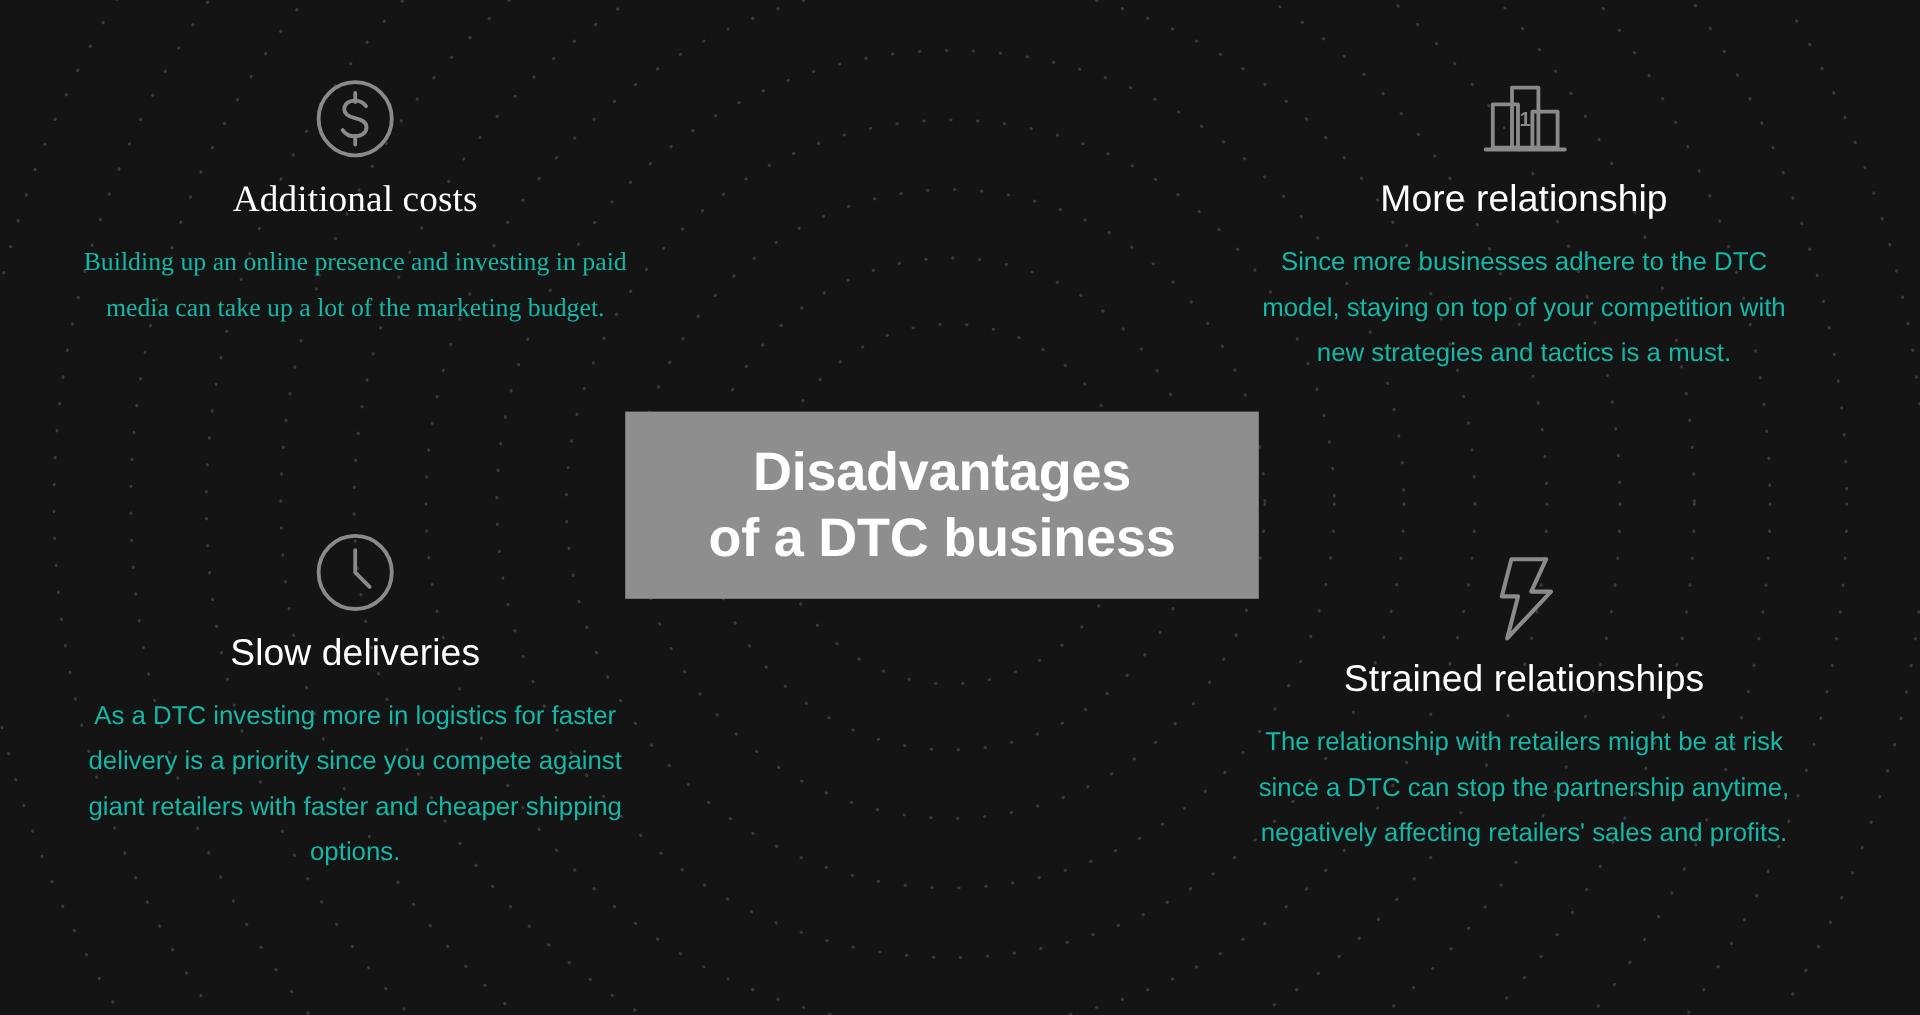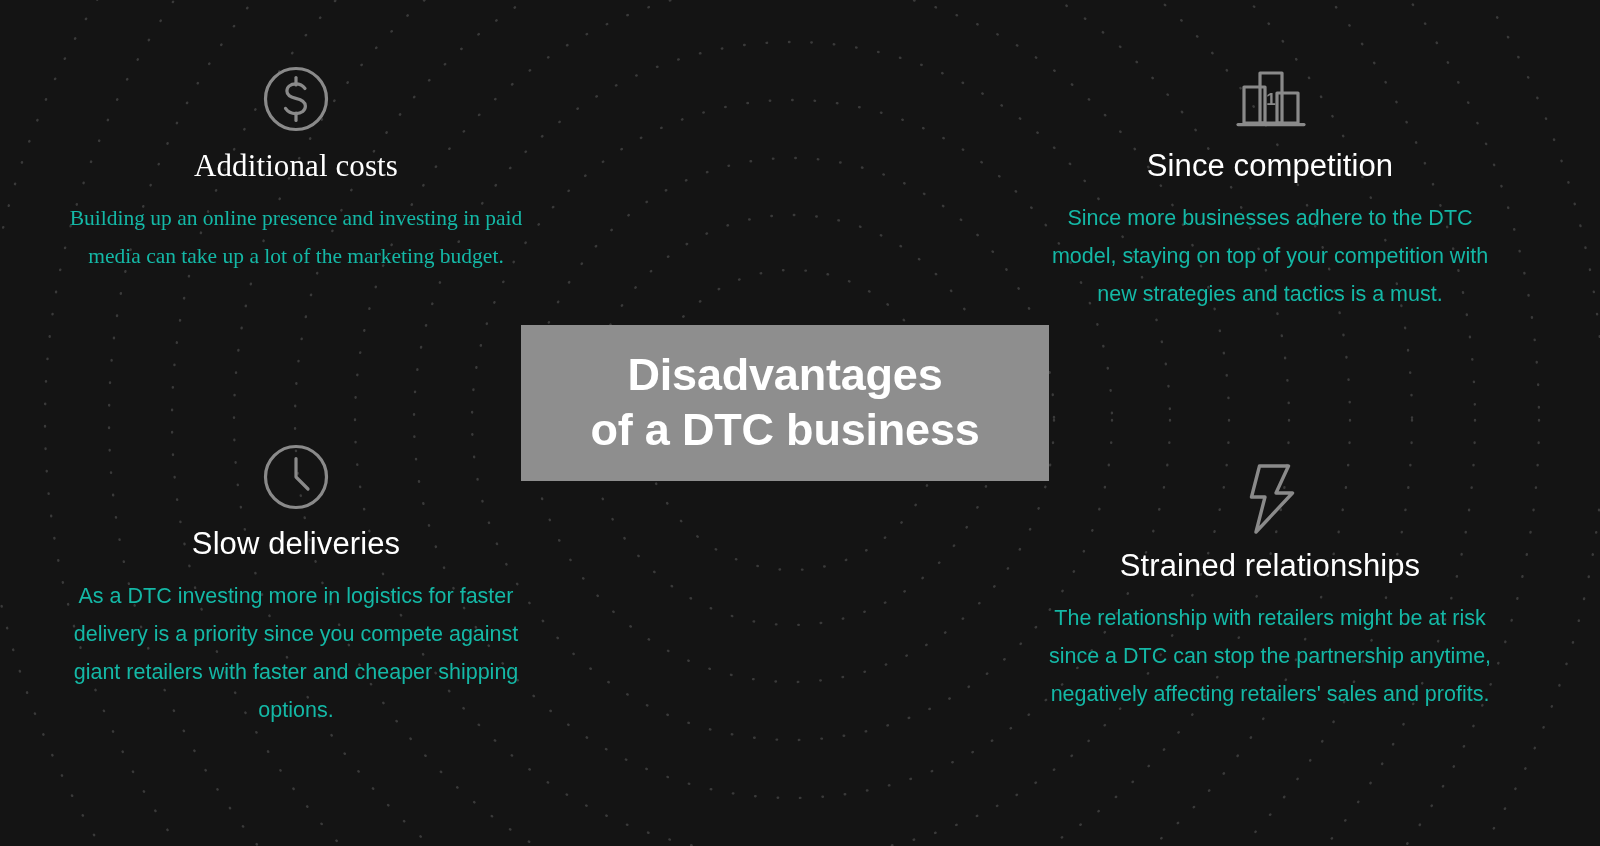--- a/index.html
+++ b/index.html
@@ -67,21 +67,21 @@
     font-weight: 400;
     line-height: 1.78;
     margin: 0 auto;
     max-width: 474px;
   }
 
   
   #center-plate {
     position: absolute;
     left: 521px;
-    top: 325px;
+    top: 343px;
     width: 528px;
     height: 156px;
     background: #8e8e8e;
     display: flex;
     align-items: center;
     justify-content: center;
   }
   #center-title {
     color: #ffffff;
     font-size: 45px;
@@ -136,21 +136,21 @@
       <svg width="84" height="72" viewBox="0 0 84 72" aria-hidden="true">
         <g fill="none" stroke="#8a8a8a" stroke-width="3.2" stroke-linejoin="round">
           <rect x="16" y="24" width="21" height="36"></rect>
           <rect x="32" y="10" width="22" height="50"></rect>
           <rect x="49" y="30" width="21" height="30"></rect>
         </g>
         <line x1="10" y1="61.6" x2="76" y2="61.6" stroke="#8a8a8a" stroke-width="3.2" stroke-linecap="round"></line>
         <text x="43" y="42" fill="#8a8a8a" font-family="Liberation Sans, sans-serif" font-size="17" font-weight="600" text-anchor="middle">1</text>
       </svg>
     </div>
-    <h3 class="card-title">Since competition</h3>
+    <h3 class="card-title">More relationship</h3>
     <p class="card-body">Since more businesses adhere to the DTC model, staying on top of your competition with new strategies and tactics is a must.</p>
   </div>
 
   <div class="card bl">
     <div class="card-icon">
       <svg width="72" height="72" viewBox="0 0 72 72" aria-hidden="true">
         <circle cx="36" cy="36" r="30.5" fill="none" stroke="#8a8a8a" stroke-width="3.2"></circle>
         <path d="M36 17.5 L36 36 L48 48" fill="none" stroke="#8a8a8a" stroke-width="3.2" stroke-linecap="round" stroke-linejoin="round"></path>
       </svg>
     </div>

